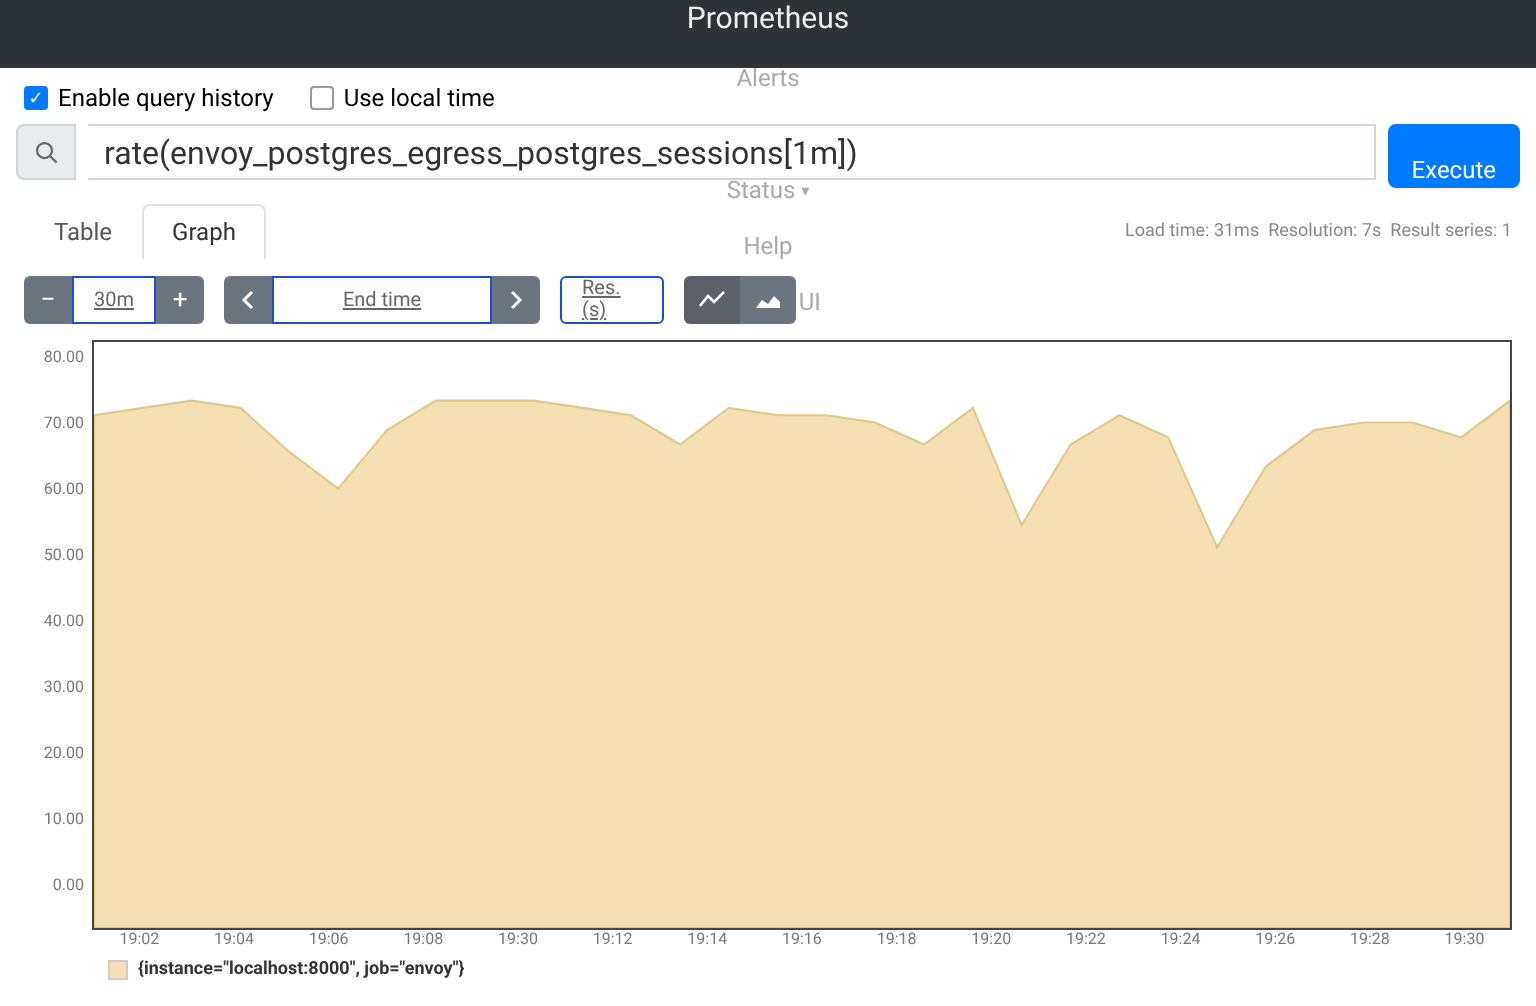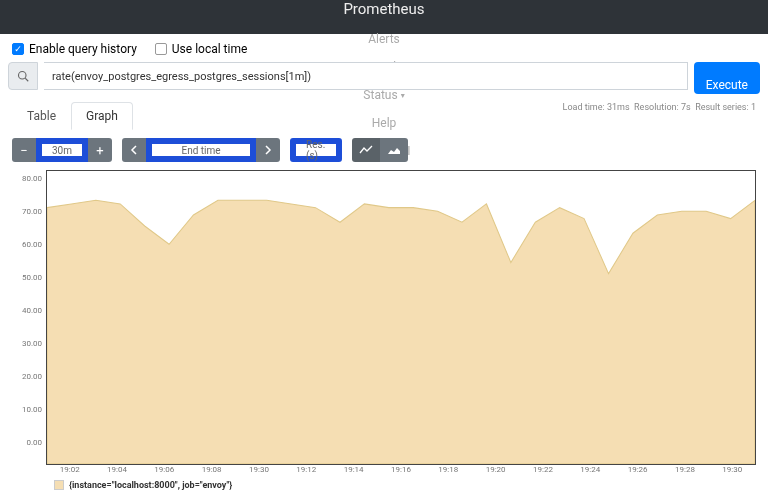--- a/index.html
+++ b/index.html
@@ -7,33 +7,33 @@
 .navbar { background:#2e3338; height:34px; display:flex; align-items:center; padding:0 12px; gap:14px;flex-direction:column; }
 .brand { color:#eee; font-size:15px; font-weight:400; }
 .nav-item { color:#aaa; font-size:12px; cursor:pointer; display:flex; align-items:center; gap:3px; }
 .caret { font-size:8px; }
 .opts { display:flex; gap:18px; padding:8px 12px 6px; font-size:12px; }
 .opt { display:flex; align-items:center; gap:5px; }
 .cb { width:12px; height:12px; border:1px solid #999; border-radius:2px; display:inline-flex; align-items:center; justify-content:center; font-size:9px; color:#fff; }
 .cb.on { background:#007bff; border-color:#007bff; }
 .qrow { display:flex; gap:6px; padding:0 8px 8px; }
 .srch { width:30px; height:28px; background:#e9ecef; border:1px solid #ced4da; border-radius:4px 0 0 4px; display:flex; align-items:center; justify-content:center; color:#666; }
-.qinput { flex:1; height:28px; border:1px solid #ced4da; border-left:none; padding:0 8px; font-size:11px; color:#333; }
+.qinput { flex:1; height:28px; border:1px solid #ced4da; border-left:none; padding:0 8px; font-size:16px; color:#333; }
 .exec { height:28px; padding:16px 12px; background:#007bff; color:#fff; border:none; border-radius:4px; font-size:12px; cursor:pointer; }
-.mrow { display:flex; justify-content:space-between; padding:0 12px; }
+.mrow { display:flex; justify-content:space-between; align-items:center; padding:0 12px; }
 .tabs { display:flex; }
 .tab { padding:6px 14px; font-size:12px; color:#555; cursor:pointer; border:1px solid transparent; }
 .tab.active { border-color:#dee2e6 #dee2e6 #fff; border-radius:4px 4px 0 0; color:#333; }
 .meta { font-size:9px; color:#888; }
 .ctrlbar { display:flex; gap:10px; padding:8px 12px; }
 .grp { display:flex; }
 .btn-sm { height:24px; min-width:24px; background:#6c757d; color:#fff; border:none; font-size:13px; display:flex; align-items:center; justify-content:center; cursor:pointer; }
 .btn-sm:first-child { border-radius:3px 0 0 3px; }
 .btn-sm:last-child { border-radius:0 3px 3px 0; }
-.btn-mid { height:24px; padding:0 10px; background:#fff; border:6px solid #1d4ed8; font-size:10px; color:#666; display:flex; align-items:center; justify-content:center; }
+.btn-mid { height:24px; padding:0 10px; background:#fff; border:1px solid #1d4ed8; font-size:10px; color:#666; display:flex; align-items:center; justify-content:center;text-decoration:underline; }
 .etime { width:110px; }
 .res { width:52px; border-radius:3px; }
 .modes { display:flex; gap:0; }
 .mode { width:28px; }
 .mode.active { background:#5a6268; }
 .chart-wrap { padding:0 12px; }
 .chart { position:relative; height:295px; display:flex; }
 .yaxis { width:34px; display:flex; flex-direction:column; justify-content:space-between; align-items:flex-end; padding:4px 4px 18px 0; font-size:8px; color:#777; }
 .plot { flex:1; position:relative; border:1px solid #444; }
 .plot svg { width:100%; height:100%; display:block; }

